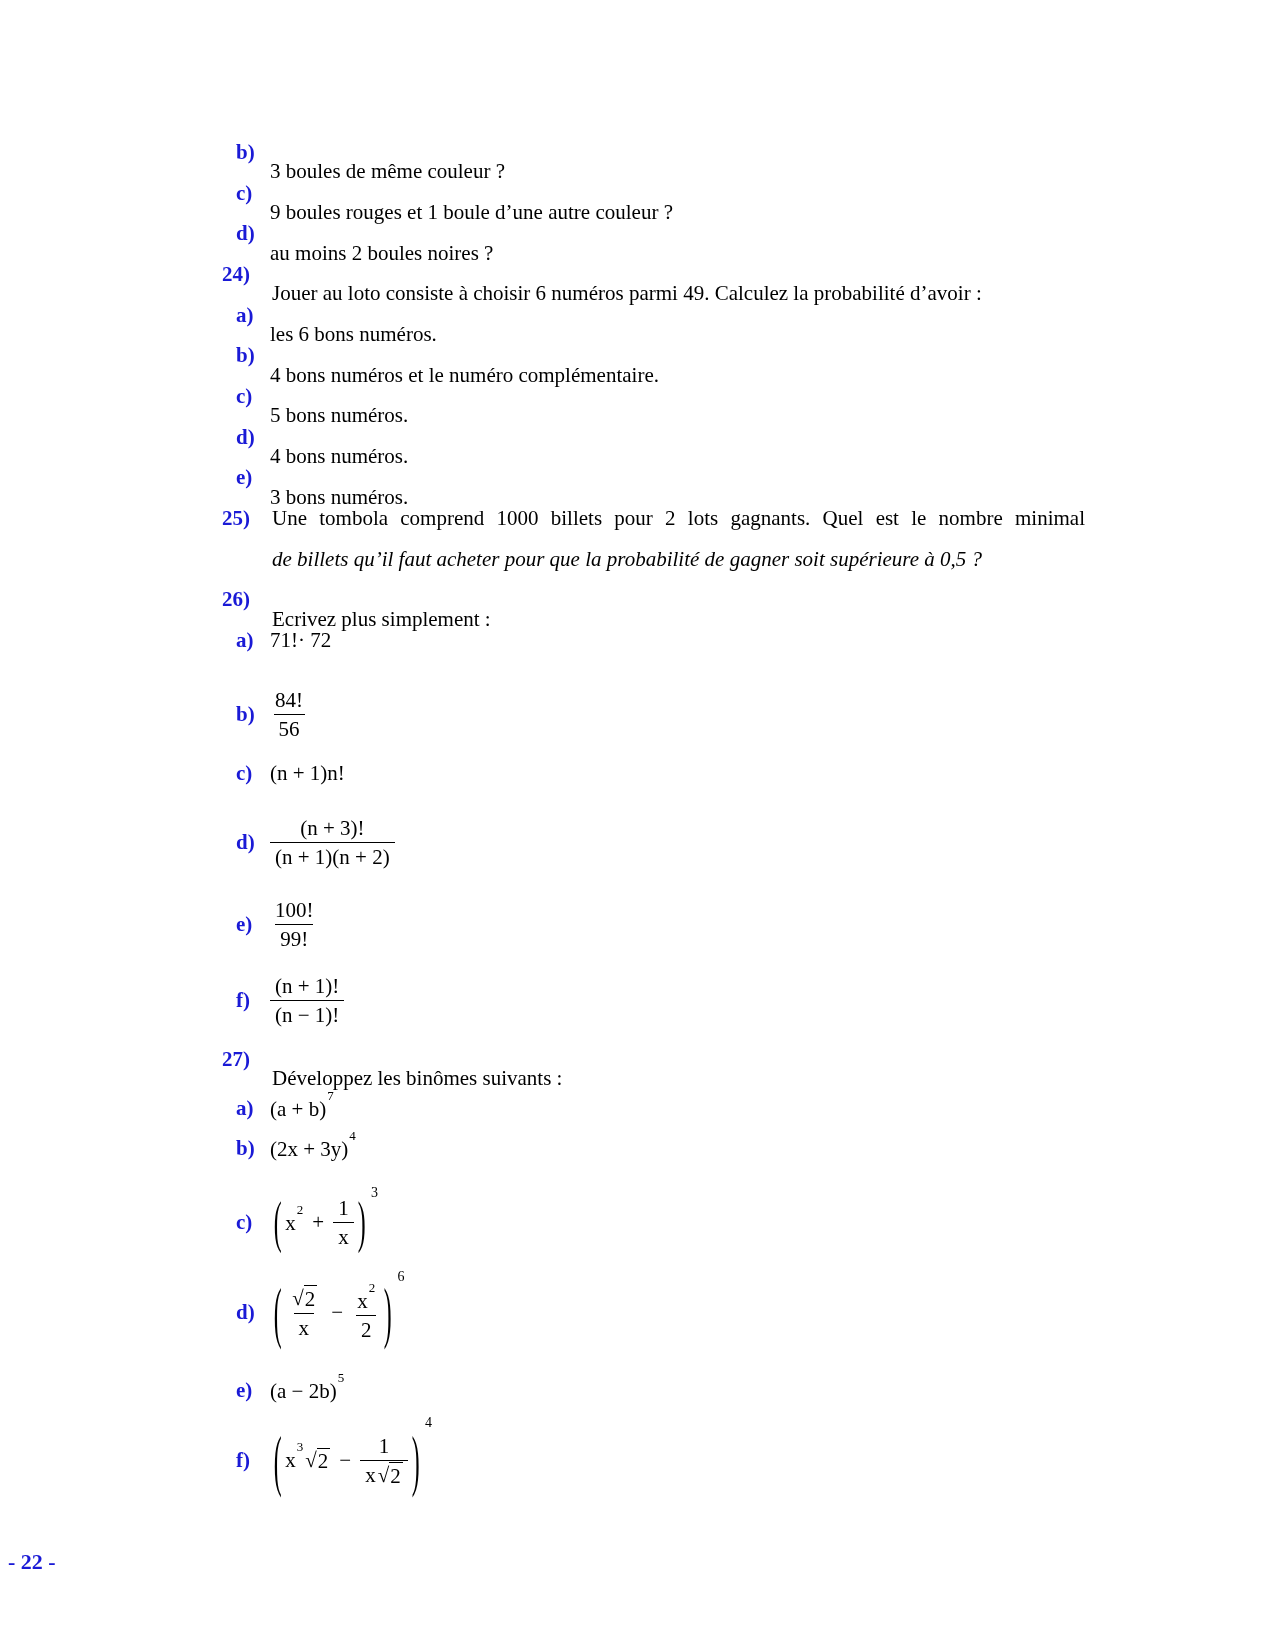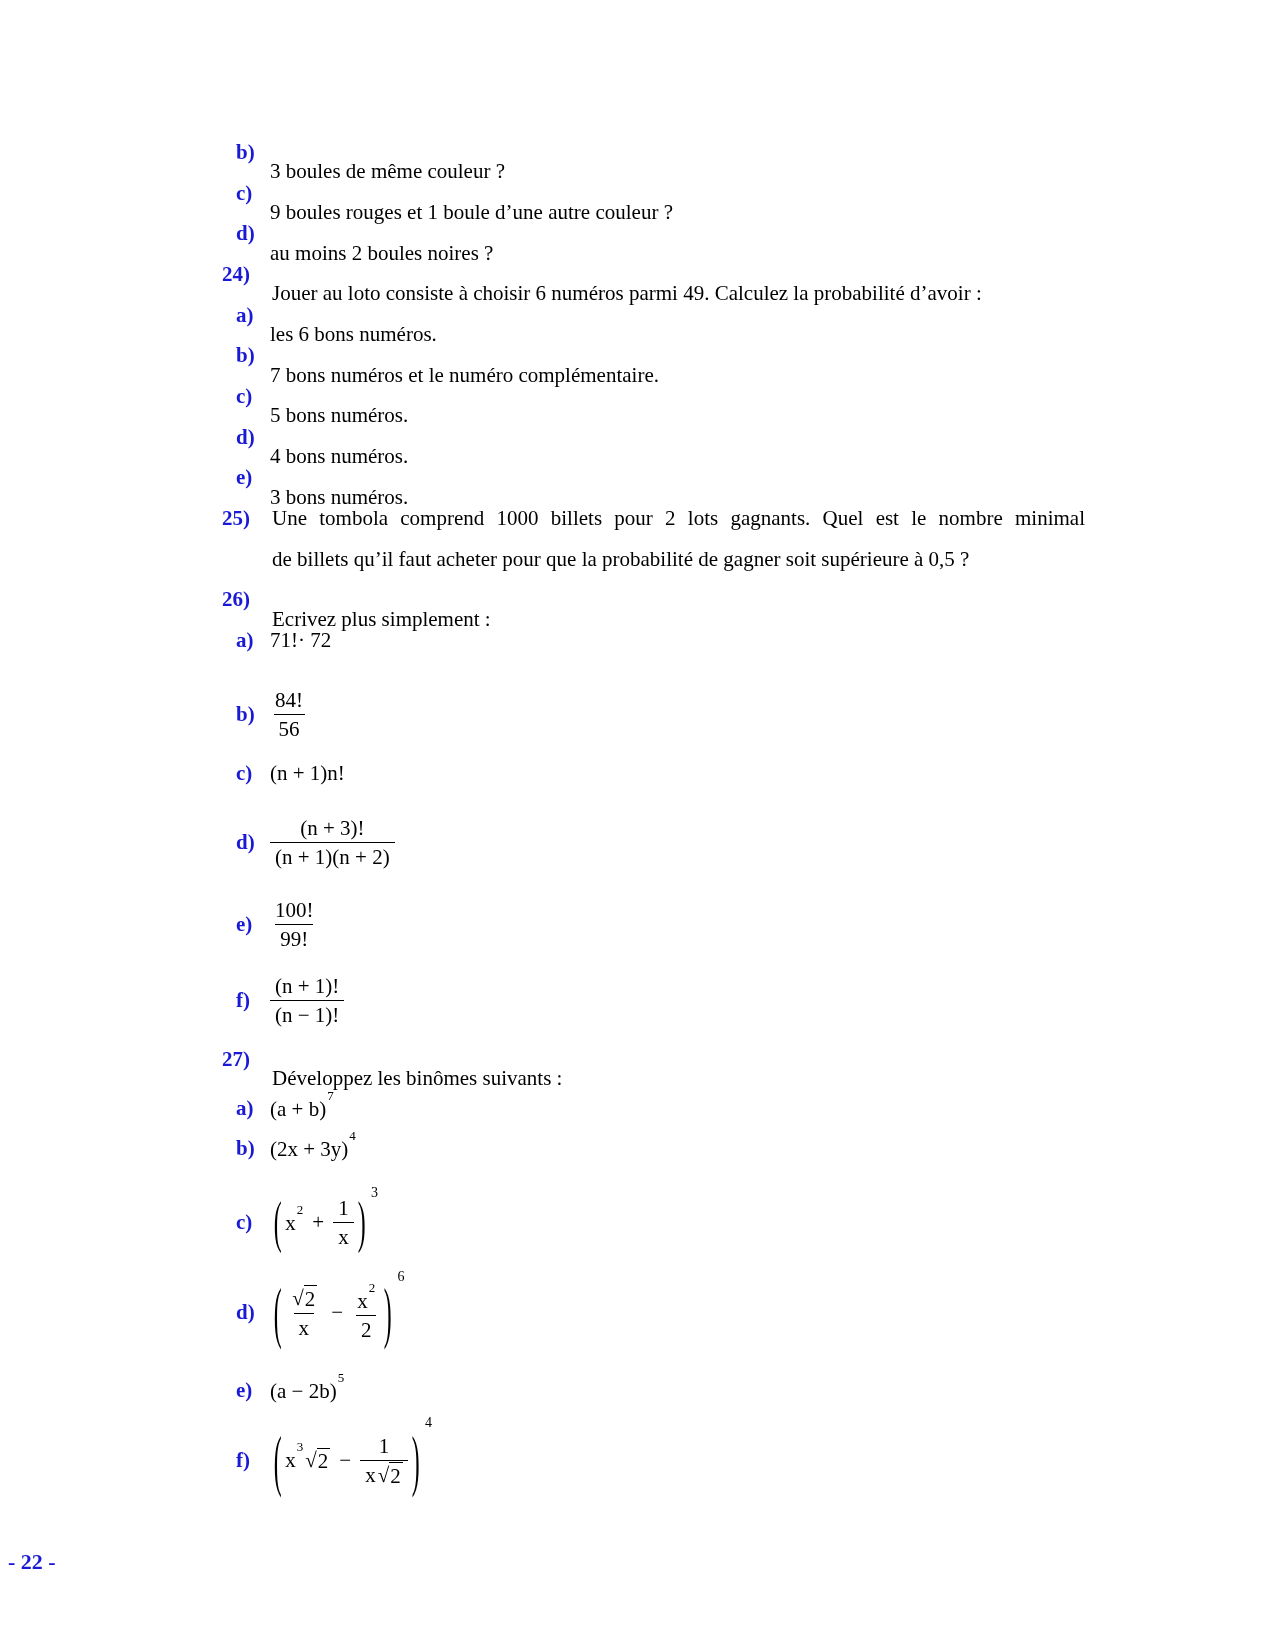--- a/index.html
+++ b/index.html
@@ -18,21 +18,21 @@
   .sp50 { flex: 0 0 50px; }
   .qnum { flex: 0 0 50px; color: var(--blue); font-weight: bold; margin-left: 36px; }
   .ilabel { flex: 0 0 34px; color: var(--blue); font-weight: bold; }
   .itext, .qtext { white-space: nowrap; margin-top: 39px; }
 
   
   .q25 { display: flex; align-items: flex-start; }
   .q25 .qnum { line-height: 40.7px; }
   .qbody { width: 849px; }
   .jline { display: block; line-height: 40.7px; text-align: justify; text-align-last: justify; white-space: normal; }
-  .nline { display: block; line-height: 40.7px; white-space: nowrap; }
+  .nline { display: block; line-height: 40.7px; white-space: nowrap; font-style: italic; }
 
   
   .mrow { display: flex; align-items: center; }
   .math { white-space: nowrap; }
   .r26a { height: 40px; }
   .r26b { margin-top: 22px; height: 64px; }
   .r26c { margin-top: 7px; height: 40.7px; }
   .r26d { margin-top: 17px; height: 64px; }
   .r26e { margin-top: 18px; height: 64px; }
   .r26f { margin-top: 12px; height: 64px; }
@@ -93,21 +93,21 @@
     <span class="qtext">Jouer au loto consiste à choisir 6 numéros parmi 49. Calculez la probabilité d’avoir :</span>
   </div>
   <div class="trow">
     <span class="sp50"></span>
     <span class="ilabel">a)</span>
     <span class="itext">les 6 bons numéros.</span>
   </div>
   <div class="trow">
     <span class="sp50"></span>
     <span class="ilabel">b)</span>
-    <span class="itext">7 bons numéros et le numéro complémentaire.</span>
+    <span class="itext">4 bons numéros et le numéro complémentaire.</span>
   </div>
   <div class="trow">
     <span class="sp50"></span>
     <span class="ilabel">c)</span>
     <span class="itext">5 bons numéros.</span>
   </div>
   <div class="trow">
     <span class="sp50"></span>
     <span class="ilabel">d)</span>
     <span class="itext">4 bons numéros.</span>

